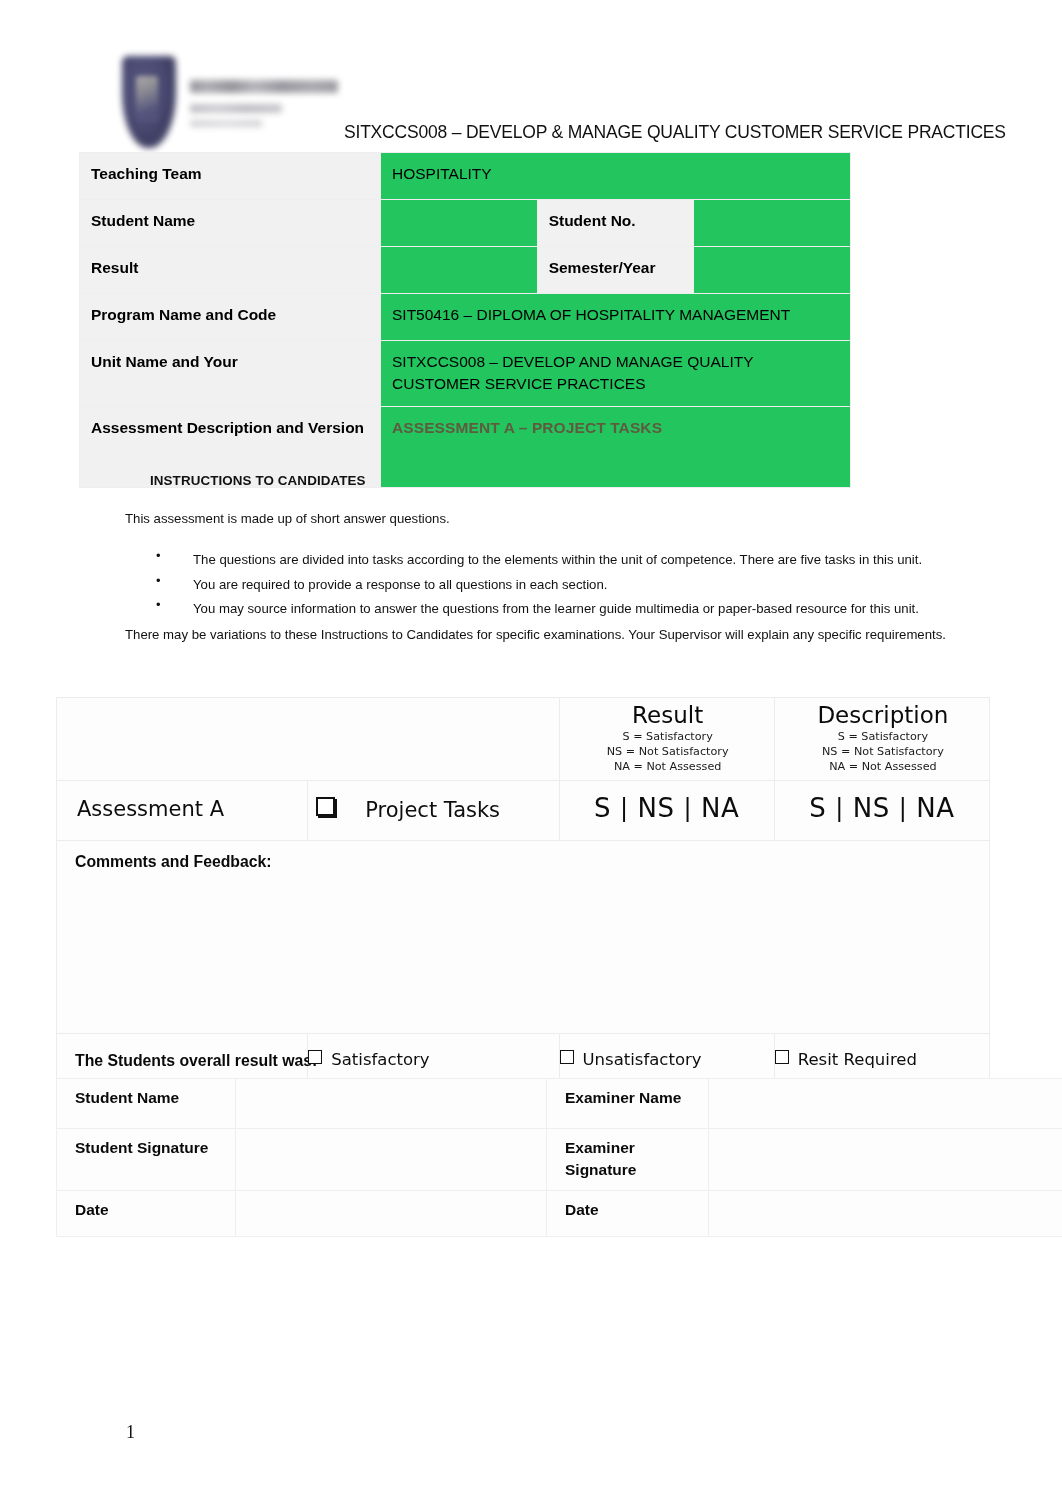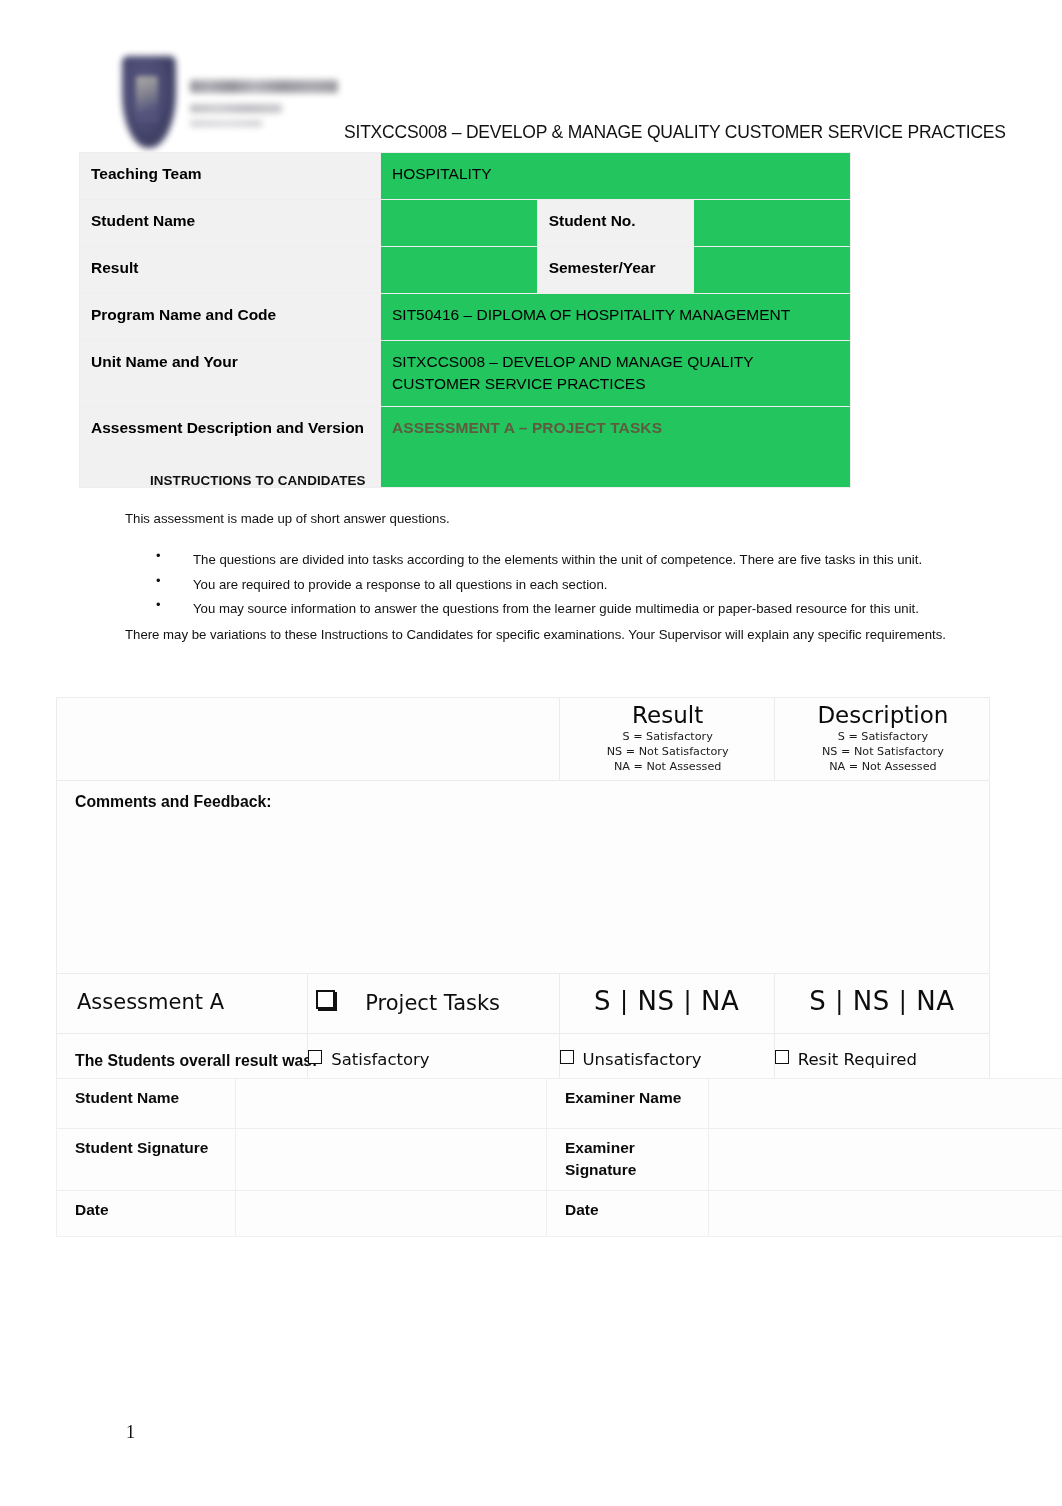--- a/index.html
+++ b/index.html
@@ -428,35 +428,35 @@
           <div class="hdr-title">Description</div>
           <div class="hdr-legend">
             <div>S = Satisfactory</div>
             <div>NS = Not Satisfactory</div>
             <div>NA = Not Assessed</div>
           </div>
         </td>
       </tr>
 
       <tr>
-        <td class="comments-cell" colspan="4">
-          <span class="comments-label">Comments and Feedback:</span>
-        </td>
-      </tr>
-
-      <tr>
         <td class="asm-name">Assessment A</td>
         <td class="asm-task">
           <span class="cb"></span><span>Project Tasks</span>
         </td>
         <td class="grade-opts">
           <span>S</span><span class="sep">|</span><span>NS</span><span class="sep">|</span><span>NA</span>
         </td>
         <td class="grade-opts">
           <span>S</span><span class="sep">|</span><span>NS</span><span class="sep">|</span><span>NA</span>
+        </td>
+      </tr>
+
+      <tr>
+        <td class="comments-cell" colspan="4">
+          <span class="comments-label">Comments and Feedback:</span>
         </td>
       </tr>
 
       <tr>
         <td class="overall-label-cell">
           <span class="overall-label">The Students overall result was:</span>
         </td>
         <td class="overall-opt-cell">
           <span class="opt"><span class="cbo"></span><span>Satisfactory</span></span>
         </td>

